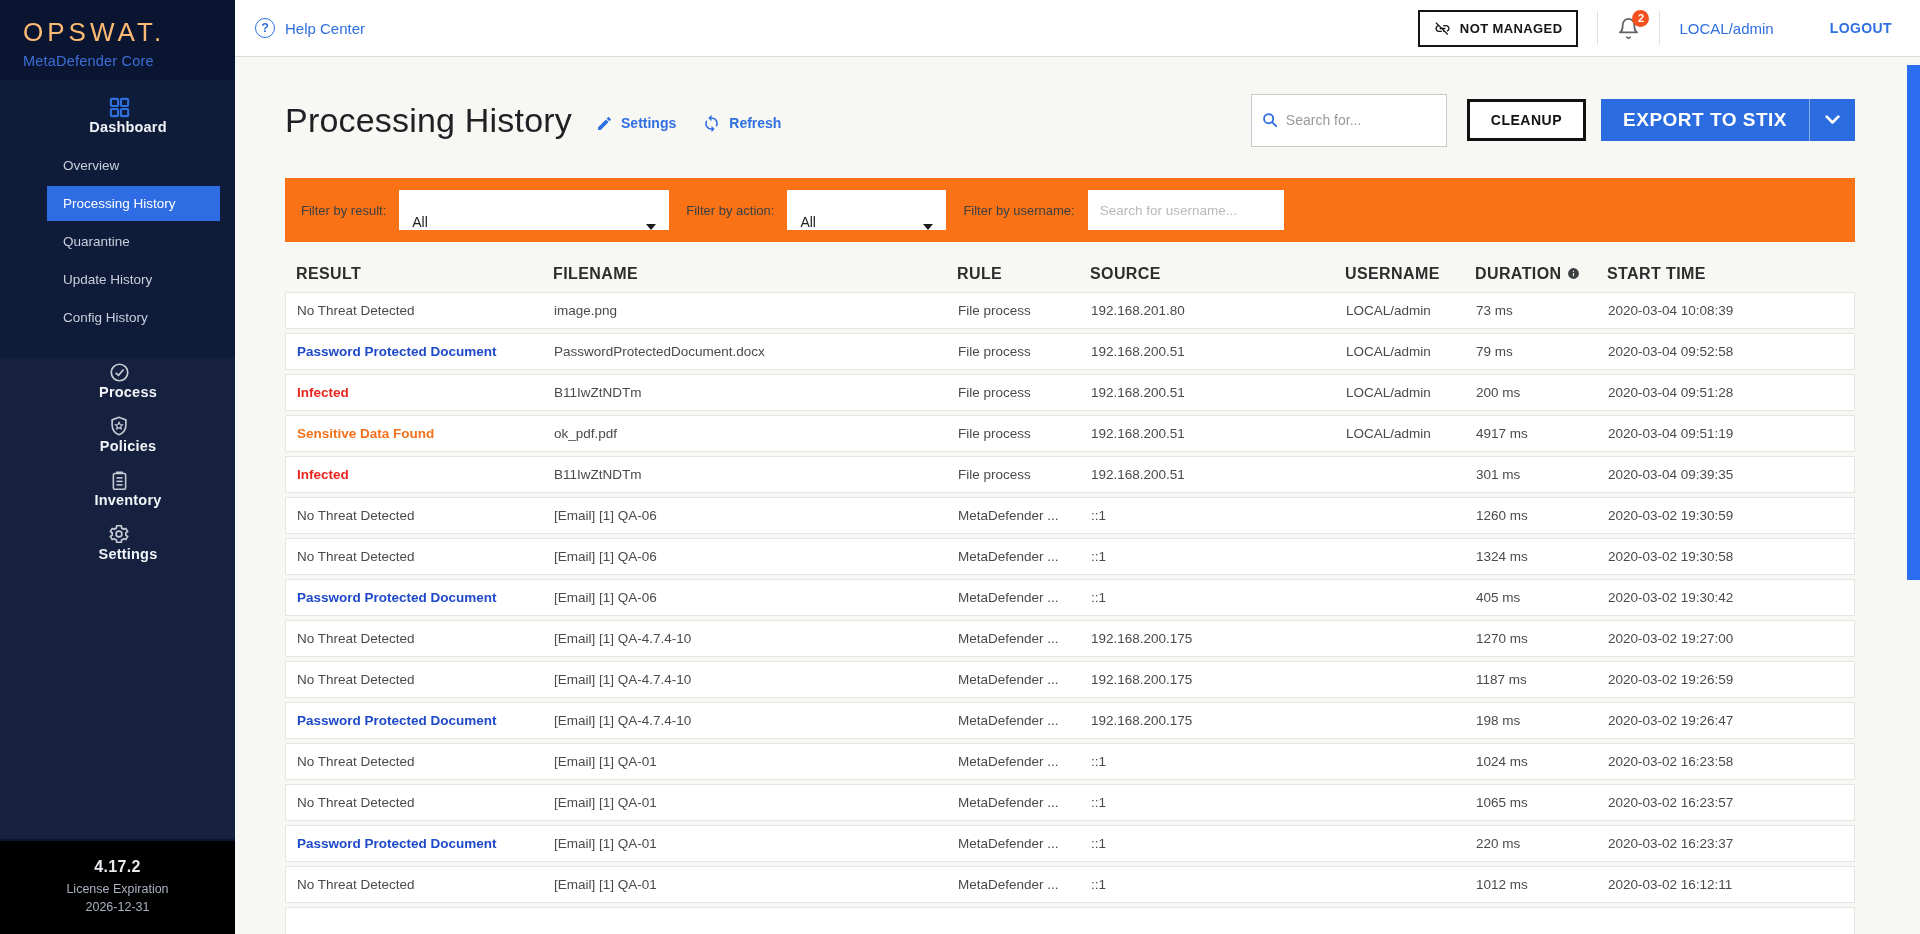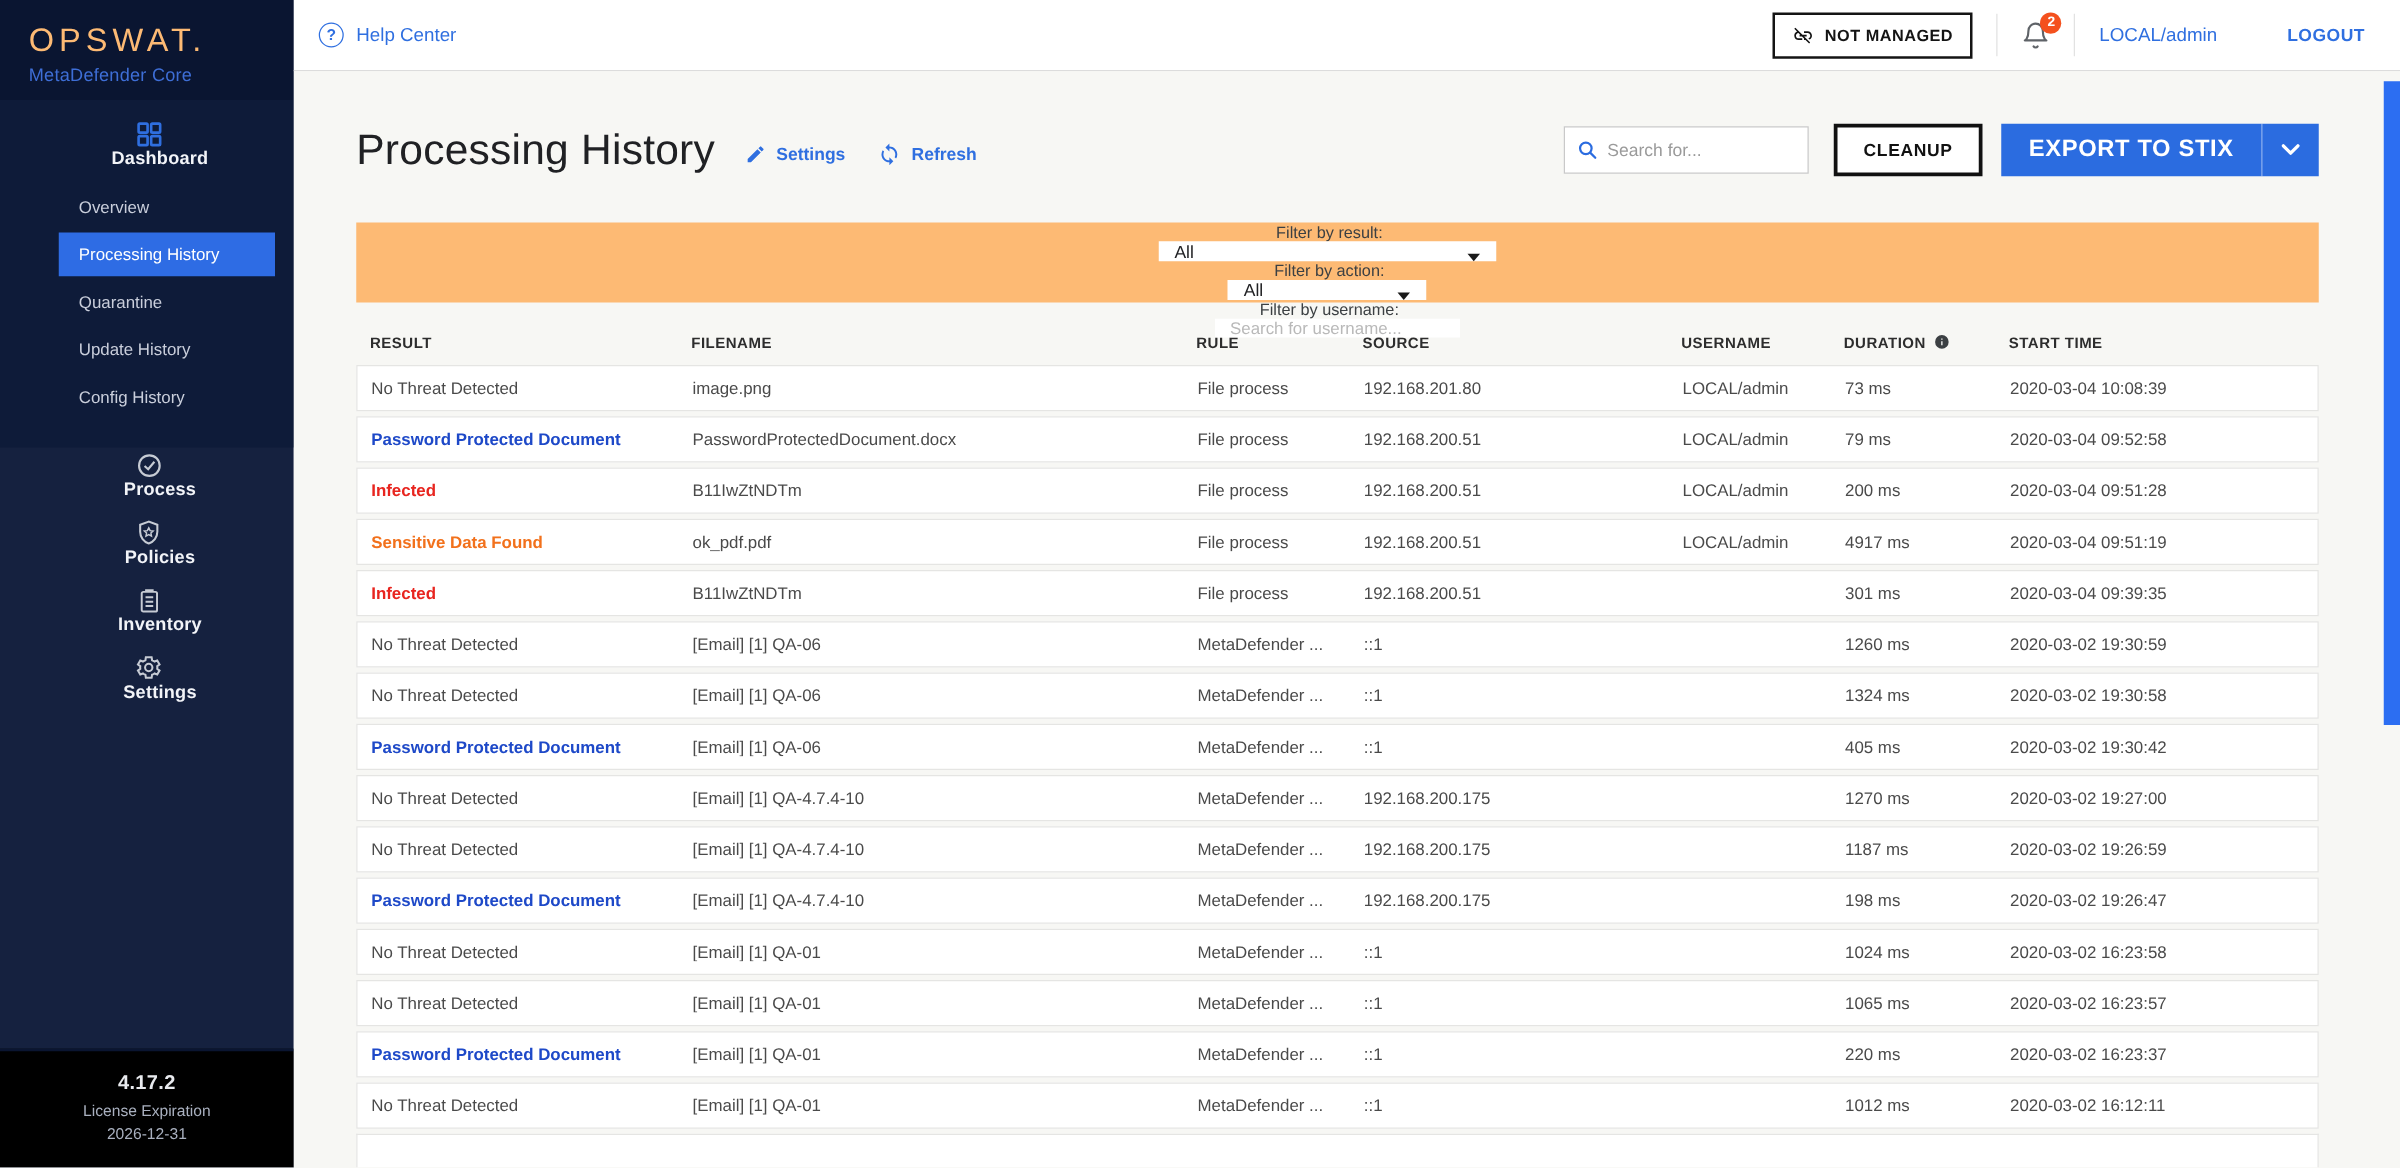--- a/index.html
+++ b/index.html
@@ -46,47 +46,47 @@
   .user-label { color:#2f6fe0; font-size:15px; cursor:pointer; }
   .logout-label { color:#2f6fe0; font-size:14px; font-weight:700; letter-spacing:0.4px; margin-left:56px; cursor:pointer; }
 
   .content { flex:1; background:#f7f7f4; padding:0 65px 0 50px; overflow:hidden; }
 
   .page-header { margin-top:40px; height:46px; display:flex; align-items:center; }
   .page-title { font-size:34px; font-weight:400; color:#202124; letter-spacing:0.2px; }
   .header-links { display:flex; align-items:center; gap:26px; margin-left:24px; margin-top:6px; }
   .hlink { display:flex; align-items:center; gap:8px; color:#2f6fe0; font-size:14px; font-weight:700; cursor:pointer; }
   .header-controls { margin-left:auto; display:flex; align-items:center; }
-  .search-box { width:196px; height:38px; background:#fff; border:1px solid #c9c9c9; display:flex;
+  .search-box { width:196px; height:53px; background:#fff; border:1px solid #c9c9c9; display:flex;
                 align-items:center; padding:0 10px; gap:8px; }
   .search-box input { border:none; outline:none; width:100%; font-size:14px; color:#333; font-family:inherit; }
   .search-box input::placeholder { color:#9a9a9a; }
   .cleanup-btn { height:42px; margin-left:20px; padding:0 21px; background:#fff; border:3px solid #111;
                  font-size:14px; font-weight:700; color:#111; letter-spacing:0.5px; cursor:pointer; font-family:inherit; }
   .export-btn { height:42px; margin-left:15px; background:#2b6ce0; color:#fff; display:flex; align-items:stretch; cursor:pointer; }
   .export-main { display:flex; align-items:center; padding:0 22px; font-size:19px; font-weight:700; letter-spacing:0.5px; }
   .export-sep { width:1px; background:rgba(255,255,255,0.45); margin:0; }
   .export-caret { width:45px; display:flex; align-items:center; justify-content:center; }
 
-  .filter-bar { margin-top:35px; height:64px; background:#fdba74; display:flex; align-items:center; padding:0 16px;flex-direction:column; }
+  .filter-bar { margin-top:35px; height:64px; background:#f97316; display:flex; align-items:center; padding:0 16px; }
   .f-label { font-size:13px; color:#3c4043; margin-right:13px; white-space:nowrap; }
   .f-select { height:40px; background:#fff; display:flex; align-items:flex-end; justify-content:space-between;
               padding:0 13px; margin-right:17px; cursor:pointer; }
   .f-select .f-val { font-size:14px; color:#202124; }
   .caret-down { width:0; height:0; border-left:5px solid transparent; border-right:5px solid transparent;
                 border-top:6px solid #1a1a1a; }
   .sel-result { width:270px; }
   .sel-action { width:159px; }
   .f-input { width:196px; height:40px; background:#fff; border:none; outline:none; padding:0 12px;
              font-size:13.5px; color:#333; font-family:inherit; }
   .f-input::placeholder { color:#b9b9b9; }
 
   .grid-cols { display:grid; grid-template-columns:257px 404px 133px 255px 130px 132px 1fr; align-items:center; }
   .table-header { margin-top:13px; height:37px; padding-left:11px; }
-  .th-cell { font-size:12px; font-weight:700; color:#2d2d2d; letter-spacing:0.4px; display:flex; align-items:center; gap:6px; cursor:pointer; }
+  .th-cell { font-size:16px; font-weight:700; color:#2d2d2d; letter-spacing:0.4px; display:flex; align-items:center; gap:6px; cursor:pointer; }
   .t-row { height:37px; background:#ffffff; border:1px solid #e5e5e3; margin-bottom:4px; padding-left:11px; cursor:pointer; }
   .t-cell { font-size:13.5px; color:#4a4a4a; white-space:nowrap; overflow:hidden; padding-right:10px; }
   .status-password { color:#1e49c8; font-weight:700; }
   .status-infected { color:#e8251f; font-weight:700; }
   .status-sensitive { color:#f2711c; font-weight:700; }
   .partial-row { height:30px; background:#fff; border:1px solid #e5e5e3; border-bottom:none; }
 
   .scroll-thumb { position:fixed; top:65px; right:0; width:13px; height:515px; background:#2c6ef2; }
 
   svg { display:block; }

